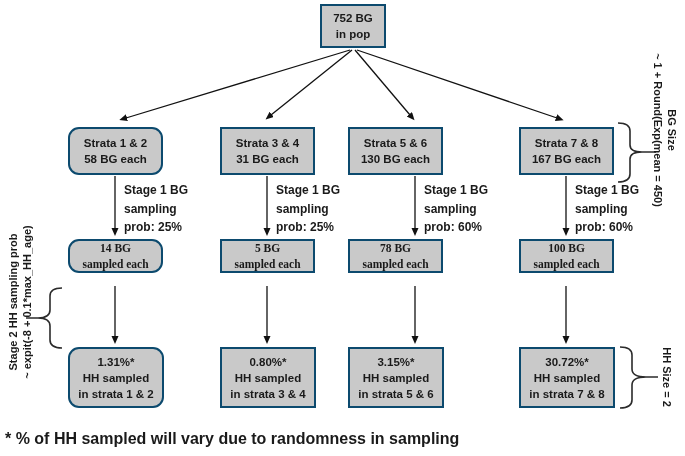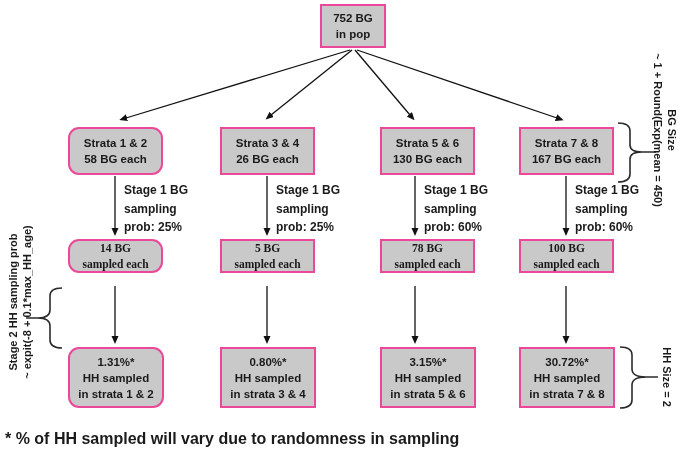--- a/index.html
+++ b/index.html
@@ -10,31 +10,31 @@
     font-family:"Liberation Sans", sans-serif;
     color:#1a1a1a;
     overflow:hidden;
   }
   svg.wires{position:absolute;left:0;top:0;width:685px;height:456px;}
 
   .box{
     position:absolute;
     box-sizing:border-box;
     background:#c9c9c9;
-    border:2px solid #ec4899;
+    border:2px solid #0c4a6e;
     display:flex;flex-direction:column;
     align-items:center;justify-content:center;
     font-weight:700;font-size:11.5px;line-height:16px;
     text-align:center;
   }
   .top-box{left:320px;top:4px;width:66px;height:44px;}
   .row1{top:127px;width:95px;height:48px;}
   .row2{top:239px;width:95px;height:34px;font-family:Liberation Serif, serif;}
   .row3{top:347px;width:96px;height:61px;}
-  .c1{left:68px;border-radius:11px;}  .c2{left:220px;}  .c3{left:380px;}  .c4{left:519px;}
+  .c1{left:68px;border-radius:11px;}  .c2{left:220px;}  .c3{left:348px;}  .c4{left:519px;}
 
   .stage-label{
     position:absolute;top:181px;width:78px;
     font-weight:700;font-size:12px;line-height:18.5px;
     text-align:left;
   }
   .l1{left:124px;} .l2{left:276px;} .l3{left:424px;} .l4{left:575px;}
 
   .rot{
     position:absolute;
@@ -109,21 +109,21 @@
     <div>sampled each</div>
   </div>
   <div class="box row3 c1">
     <div>1.31%*</div>
     <div>HH sampled</div>
     <div>in strata 1 &amp; 2</div>
   </div>
 
   <div class="box row1 c2">
     <div>Strata 3 &amp; 4</div>
-    <div>26 BG each</div>
+    <div>31 BG each</div>
   </div>
   <div class="stage-label l2">
     <div>Stage 1 BG</div>
     <div>sampling</div>
     <div>prob: 25%</div>
   </div>
   <div class="box row2 c2">
     <div>5 BG</div>
     <div>sampled each</div>
   </div>

